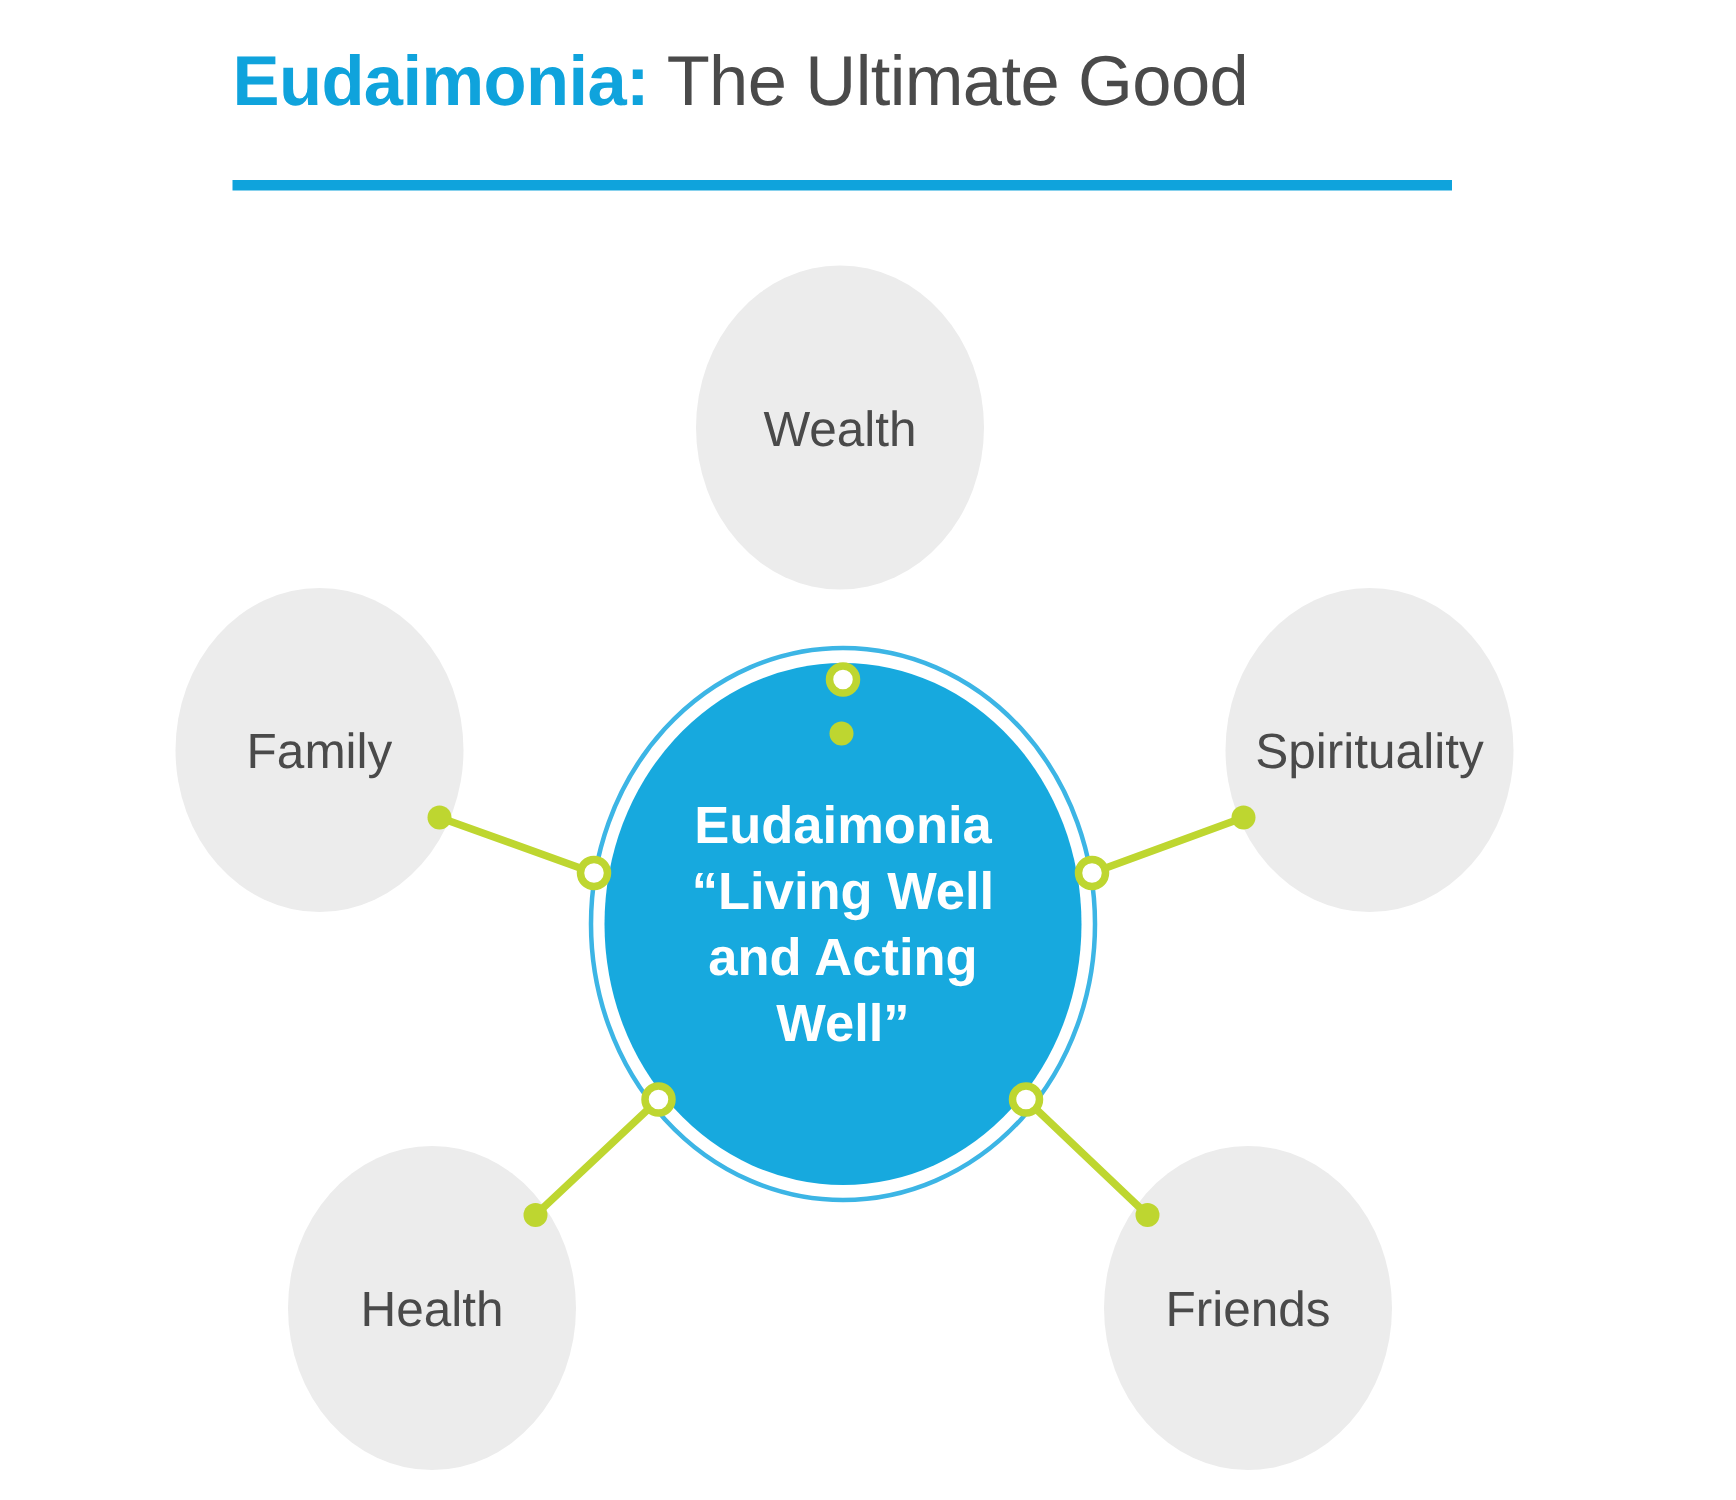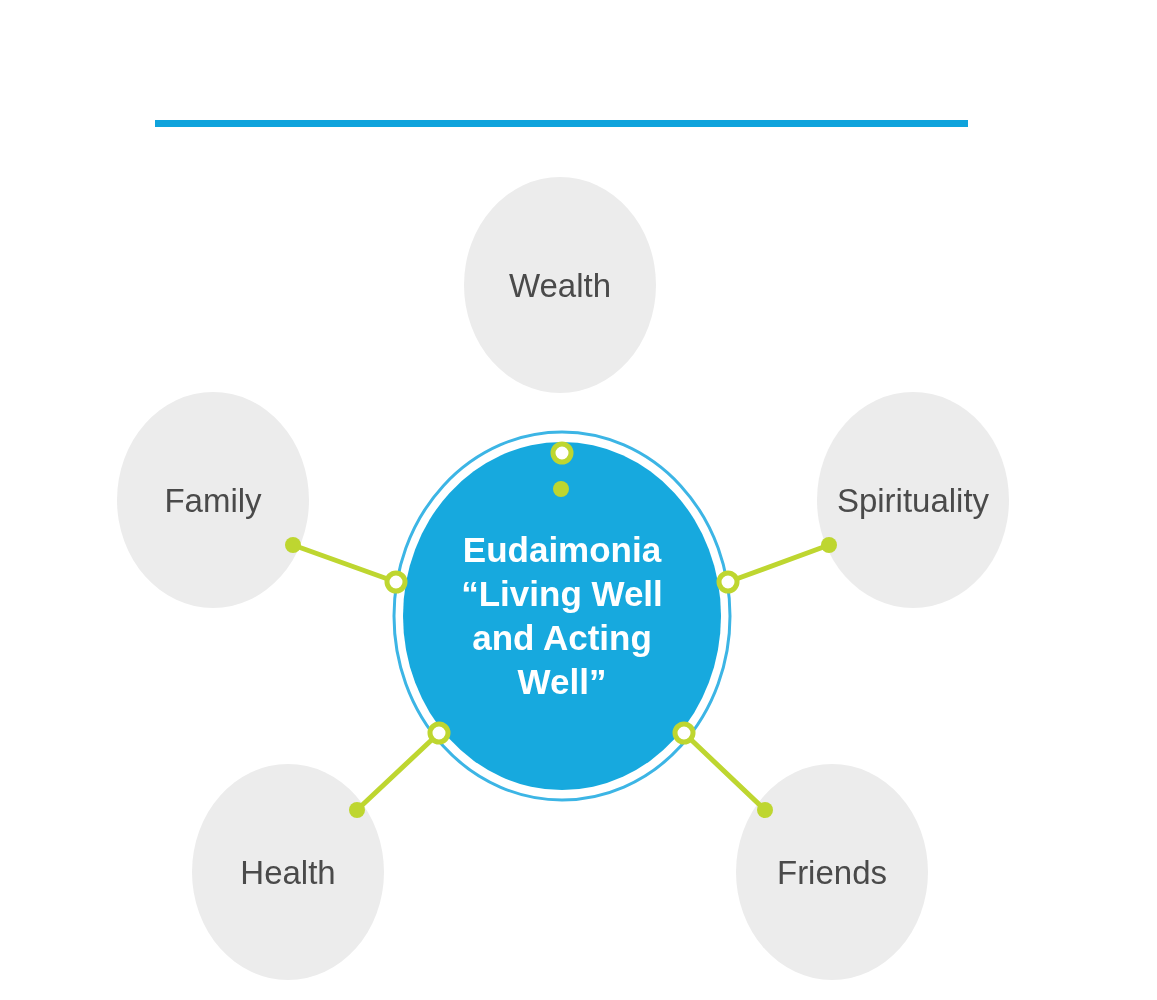--- a/index.html
+++ b/index.html
@@ -80,20 +80,21 @@
     fill: #ffffff;
     font-weight: 700;
   }
 </style>
 </head>
 <body>
 
 <div id="slide">
 
   <div class="header">
+    <h1 class="title"><span class="title-accent">Eudaimonia:</span><span class="title-rest"> The Ultimate Good</span></h1>
     <div class="title-rule"></div>
   </div>
 
   <div class="diagram-wrap">
     <svg class="diagram" viewBox="0 0 1157 850" xmlns="http://www.w3.org/2000/svg">
       <g id="satellite-circles">
           <ellipse cx="560" cy="135" rx="96" ry="108" fill="#ececec"></ellipse>
           <ellipse cx="213" cy="350" rx="96" ry="108" fill="#ececec"></ellipse>
           <ellipse cx="913" cy="350" rx="96" ry="108" fill="#ececec"></ellipse>
           <ellipse cx="288" cy="722" rx="96" ry="108" fill="#ececec"></ellipse>

